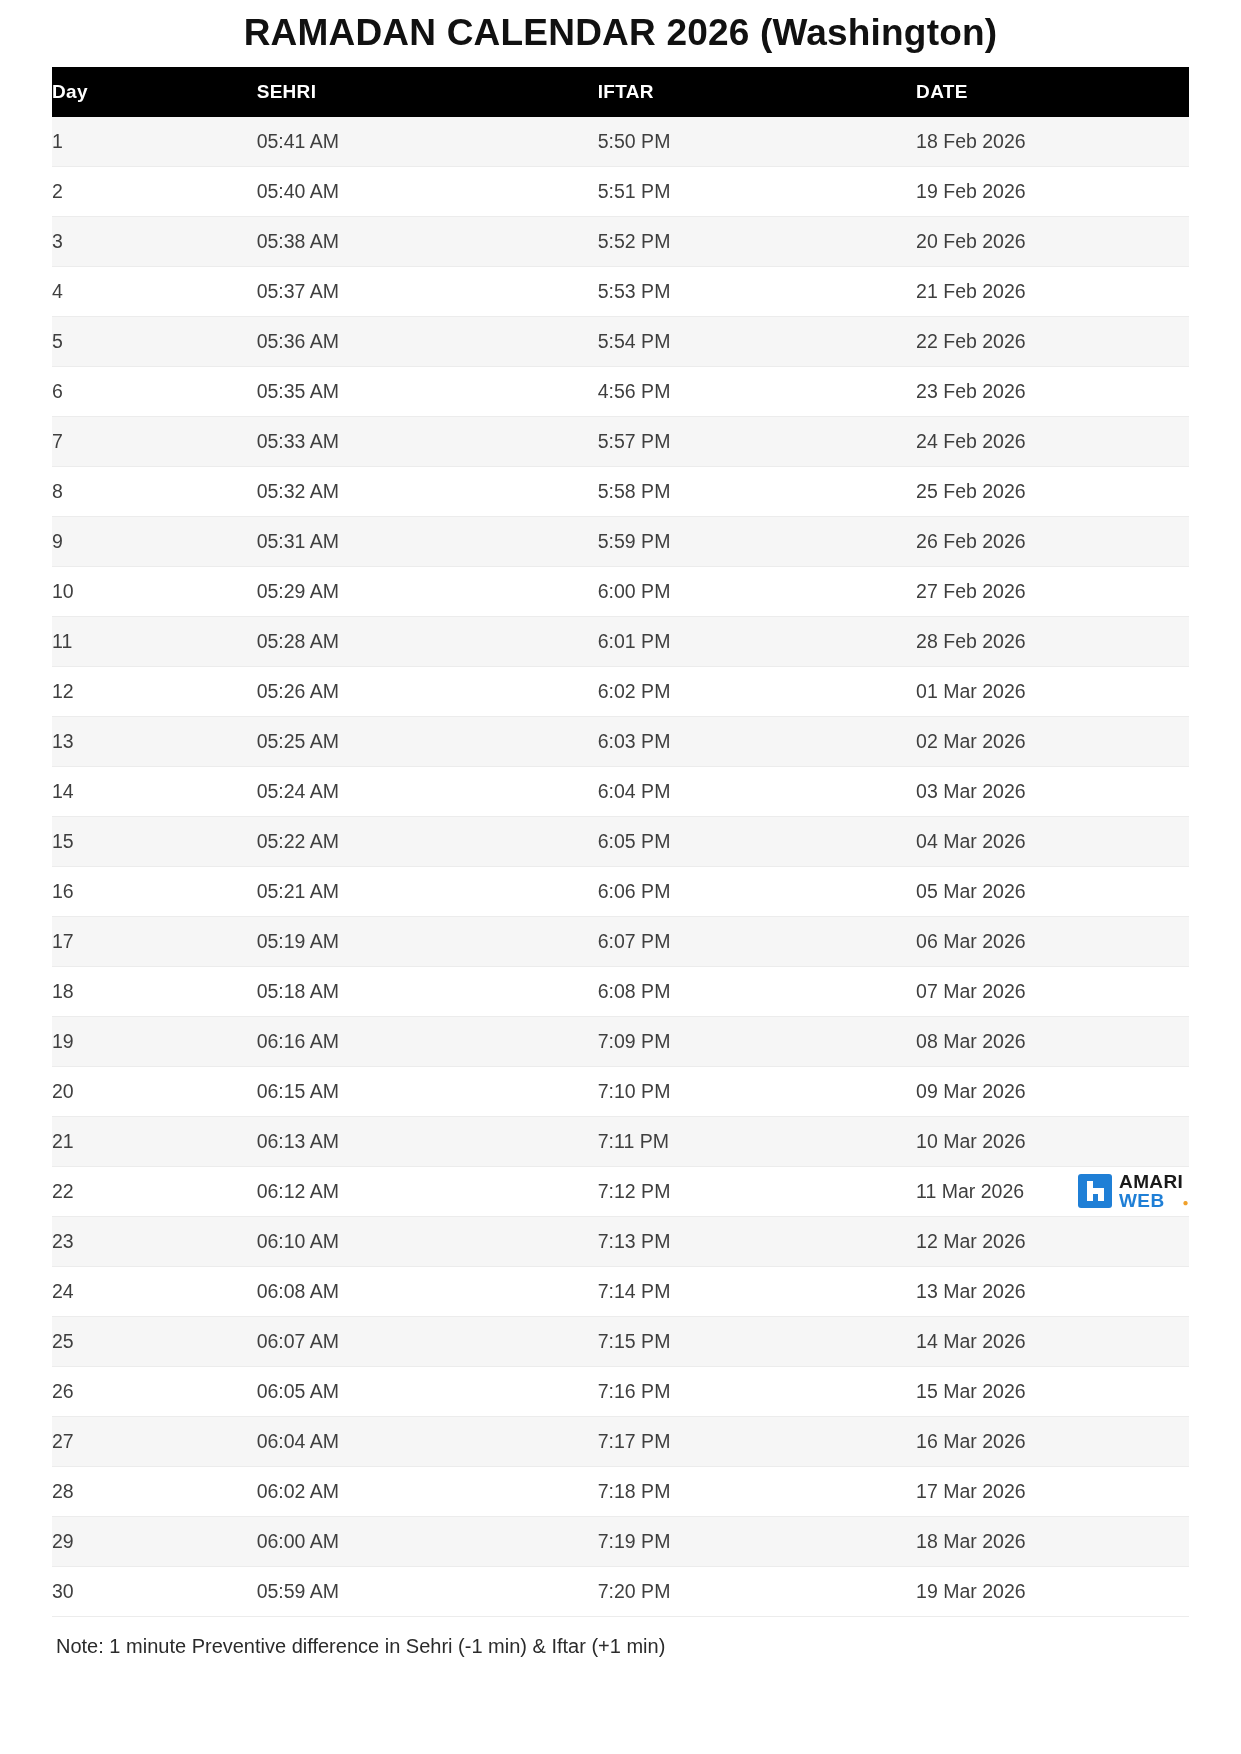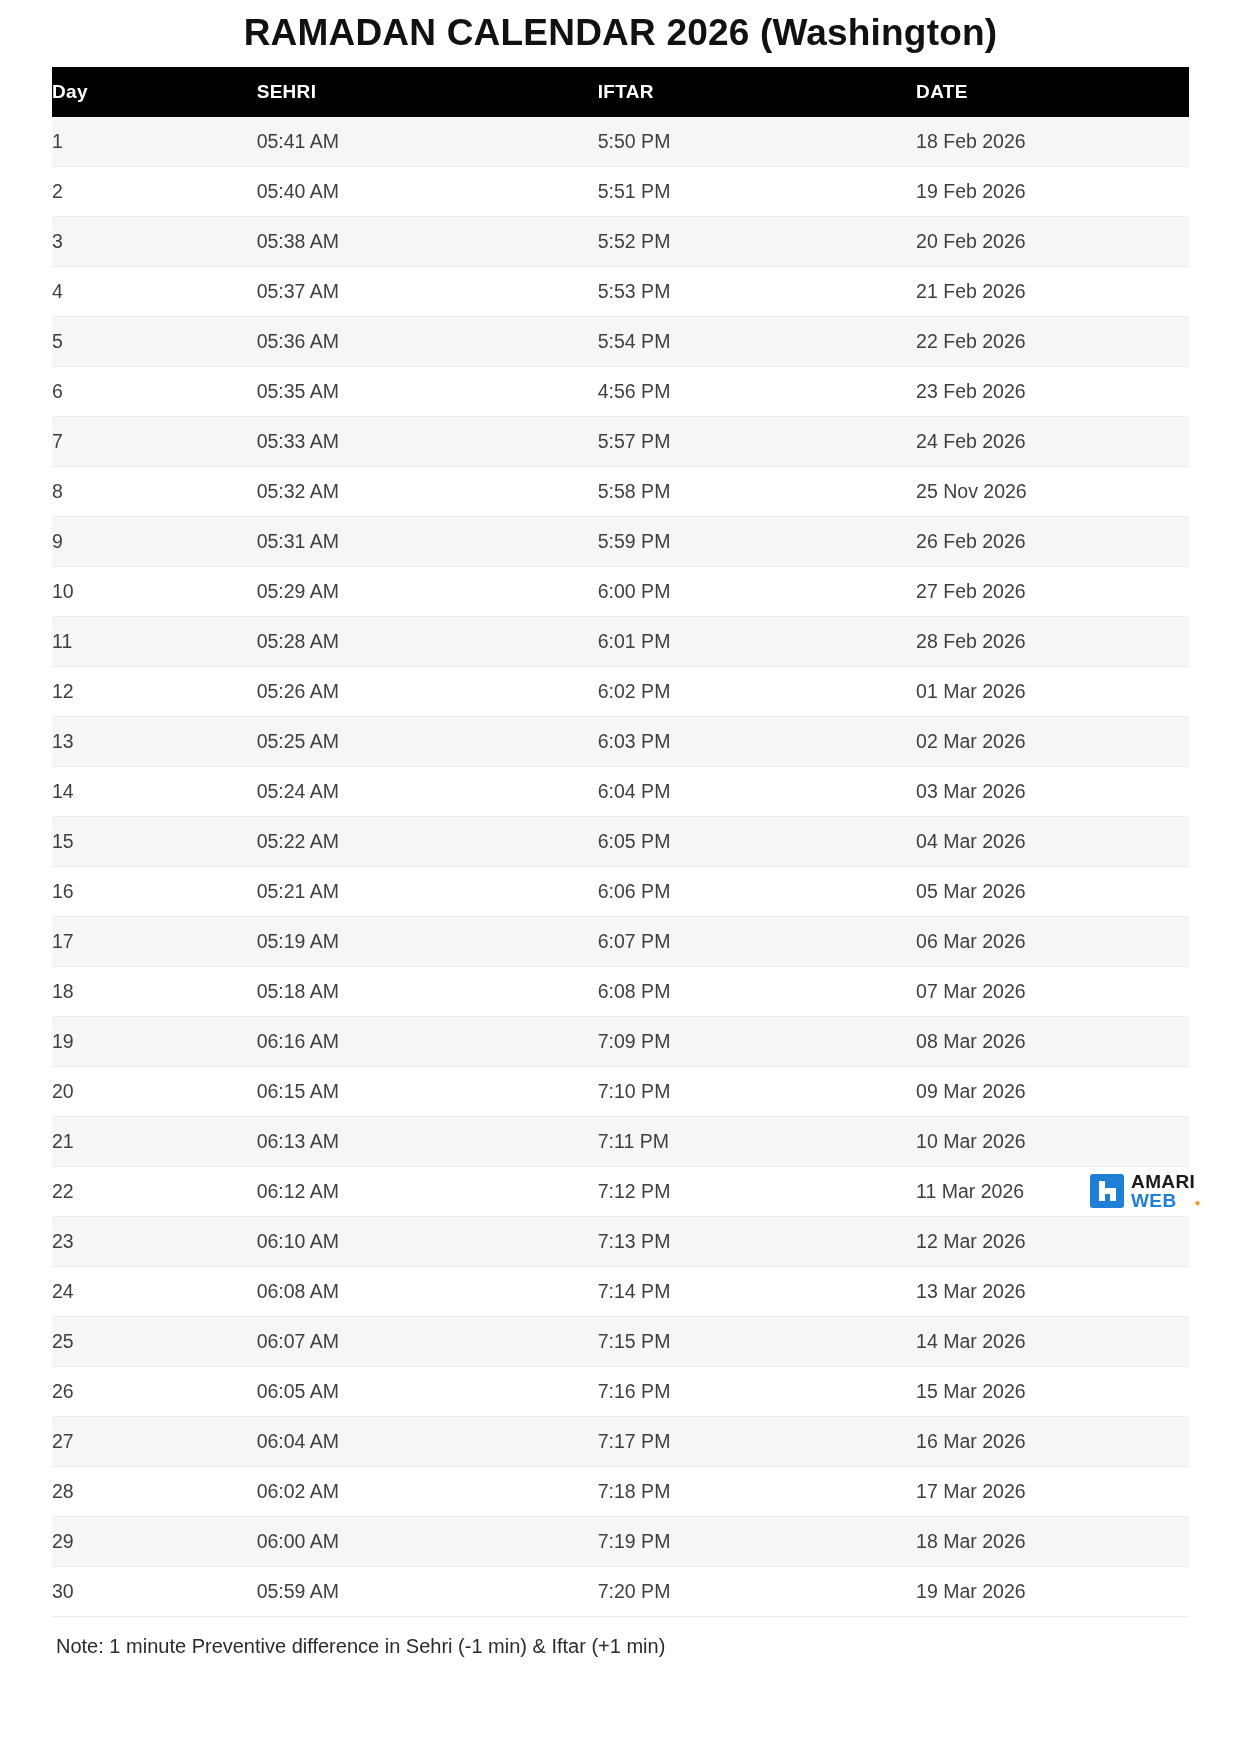--- a/index.html
+++ b/index.html
@@ -65,21 +65,21 @@
     background: #ffffff;
   }
   .note {
     margin-top: 18px;
     font-size: 20px;
     color: #2b2b2b;
     padding-left: 4px;
   }
   .logo {
     position: absolute;
-    right: 40px;
+    right: 52px;
     bottom: 28px;
     display: flex;
     align-items: center;
     gap: 7px;
     margin-top: 20px;
   }
   .logo-mark {
     width: 34px;
     height: 34px;
     background: #1f7fd6;
@@ -187,21 +187,21 @@
         <tr class="odd">
           <td class="c-day">7</td>
           <td class="c-sehri">05:33 AM</td>
           <td class="c-iftar">5:57 PM</td>
           <td class="c-date">24 Feb 2026</td>
         </tr>
         <tr class="even">
           <td class="c-day">8</td>
           <td class="c-sehri">05:32 AM</td>
           <td class="c-iftar">5:58 PM</td>
-          <td class="c-date">25 Nov 2026</td>
+          <td class="c-date">25 Feb 2026</td>
         </tr>
         <tr class="odd">
           <td class="c-day">9</td>
           <td class="c-sehri">05:31 AM</td>
           <td class="c-iftar">5:59 PM</td>
           <td class="c-date">26 Feb 2026</td>
         </tr>
         <tr class="even">
           <td class="c-day">10</td>
           <td class="c-sehri">05:29 AM</td>

